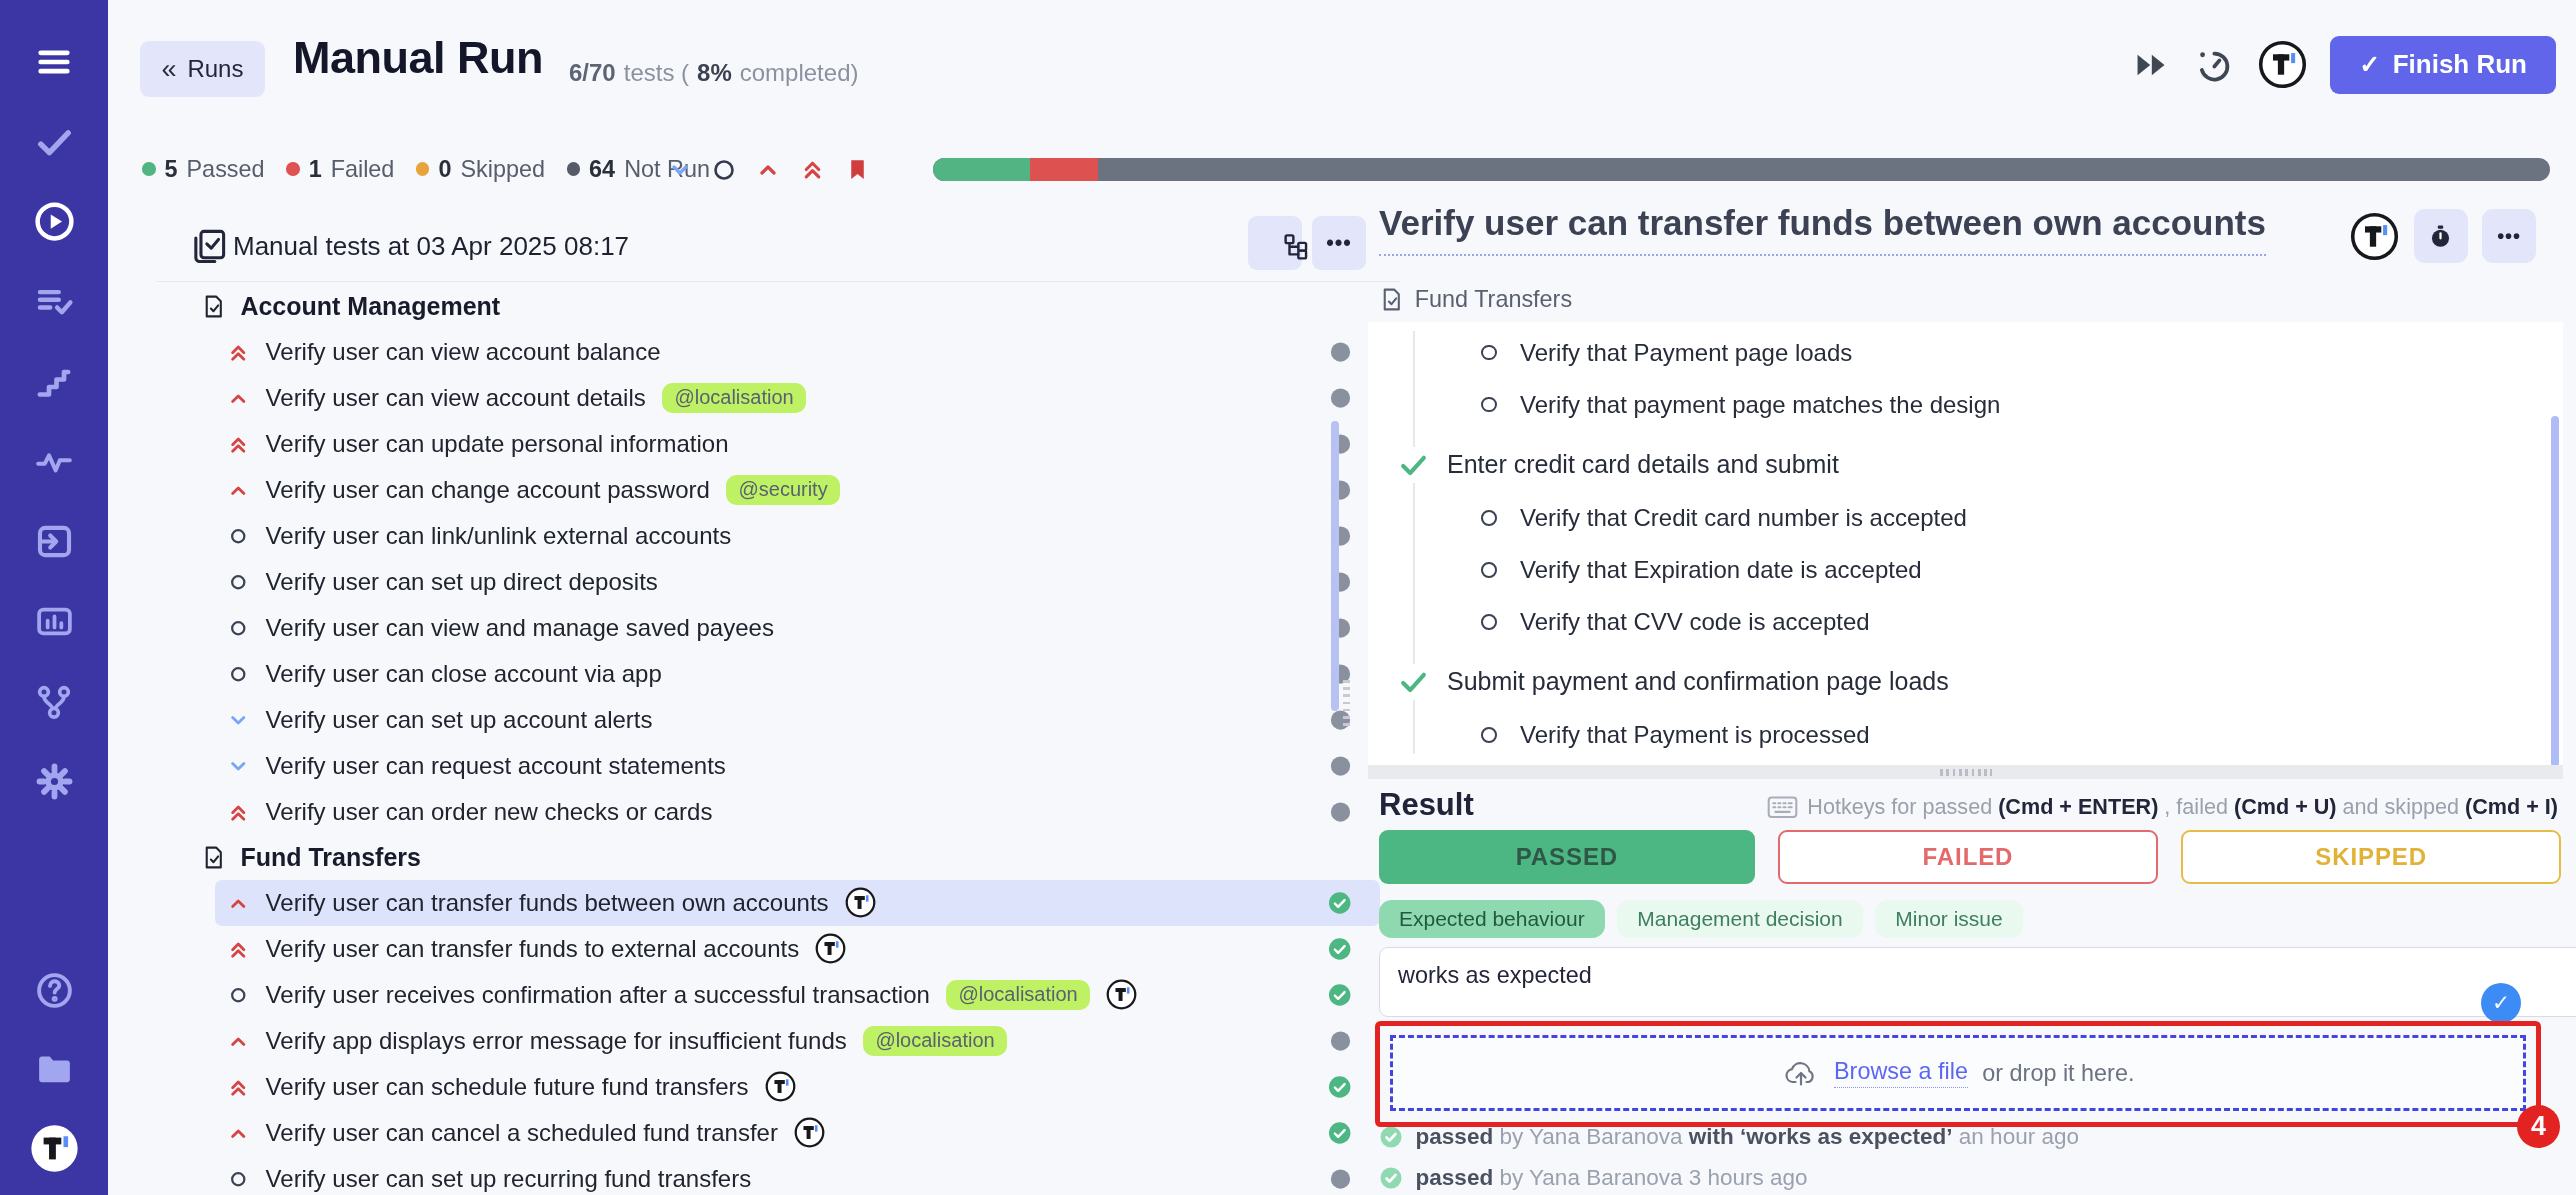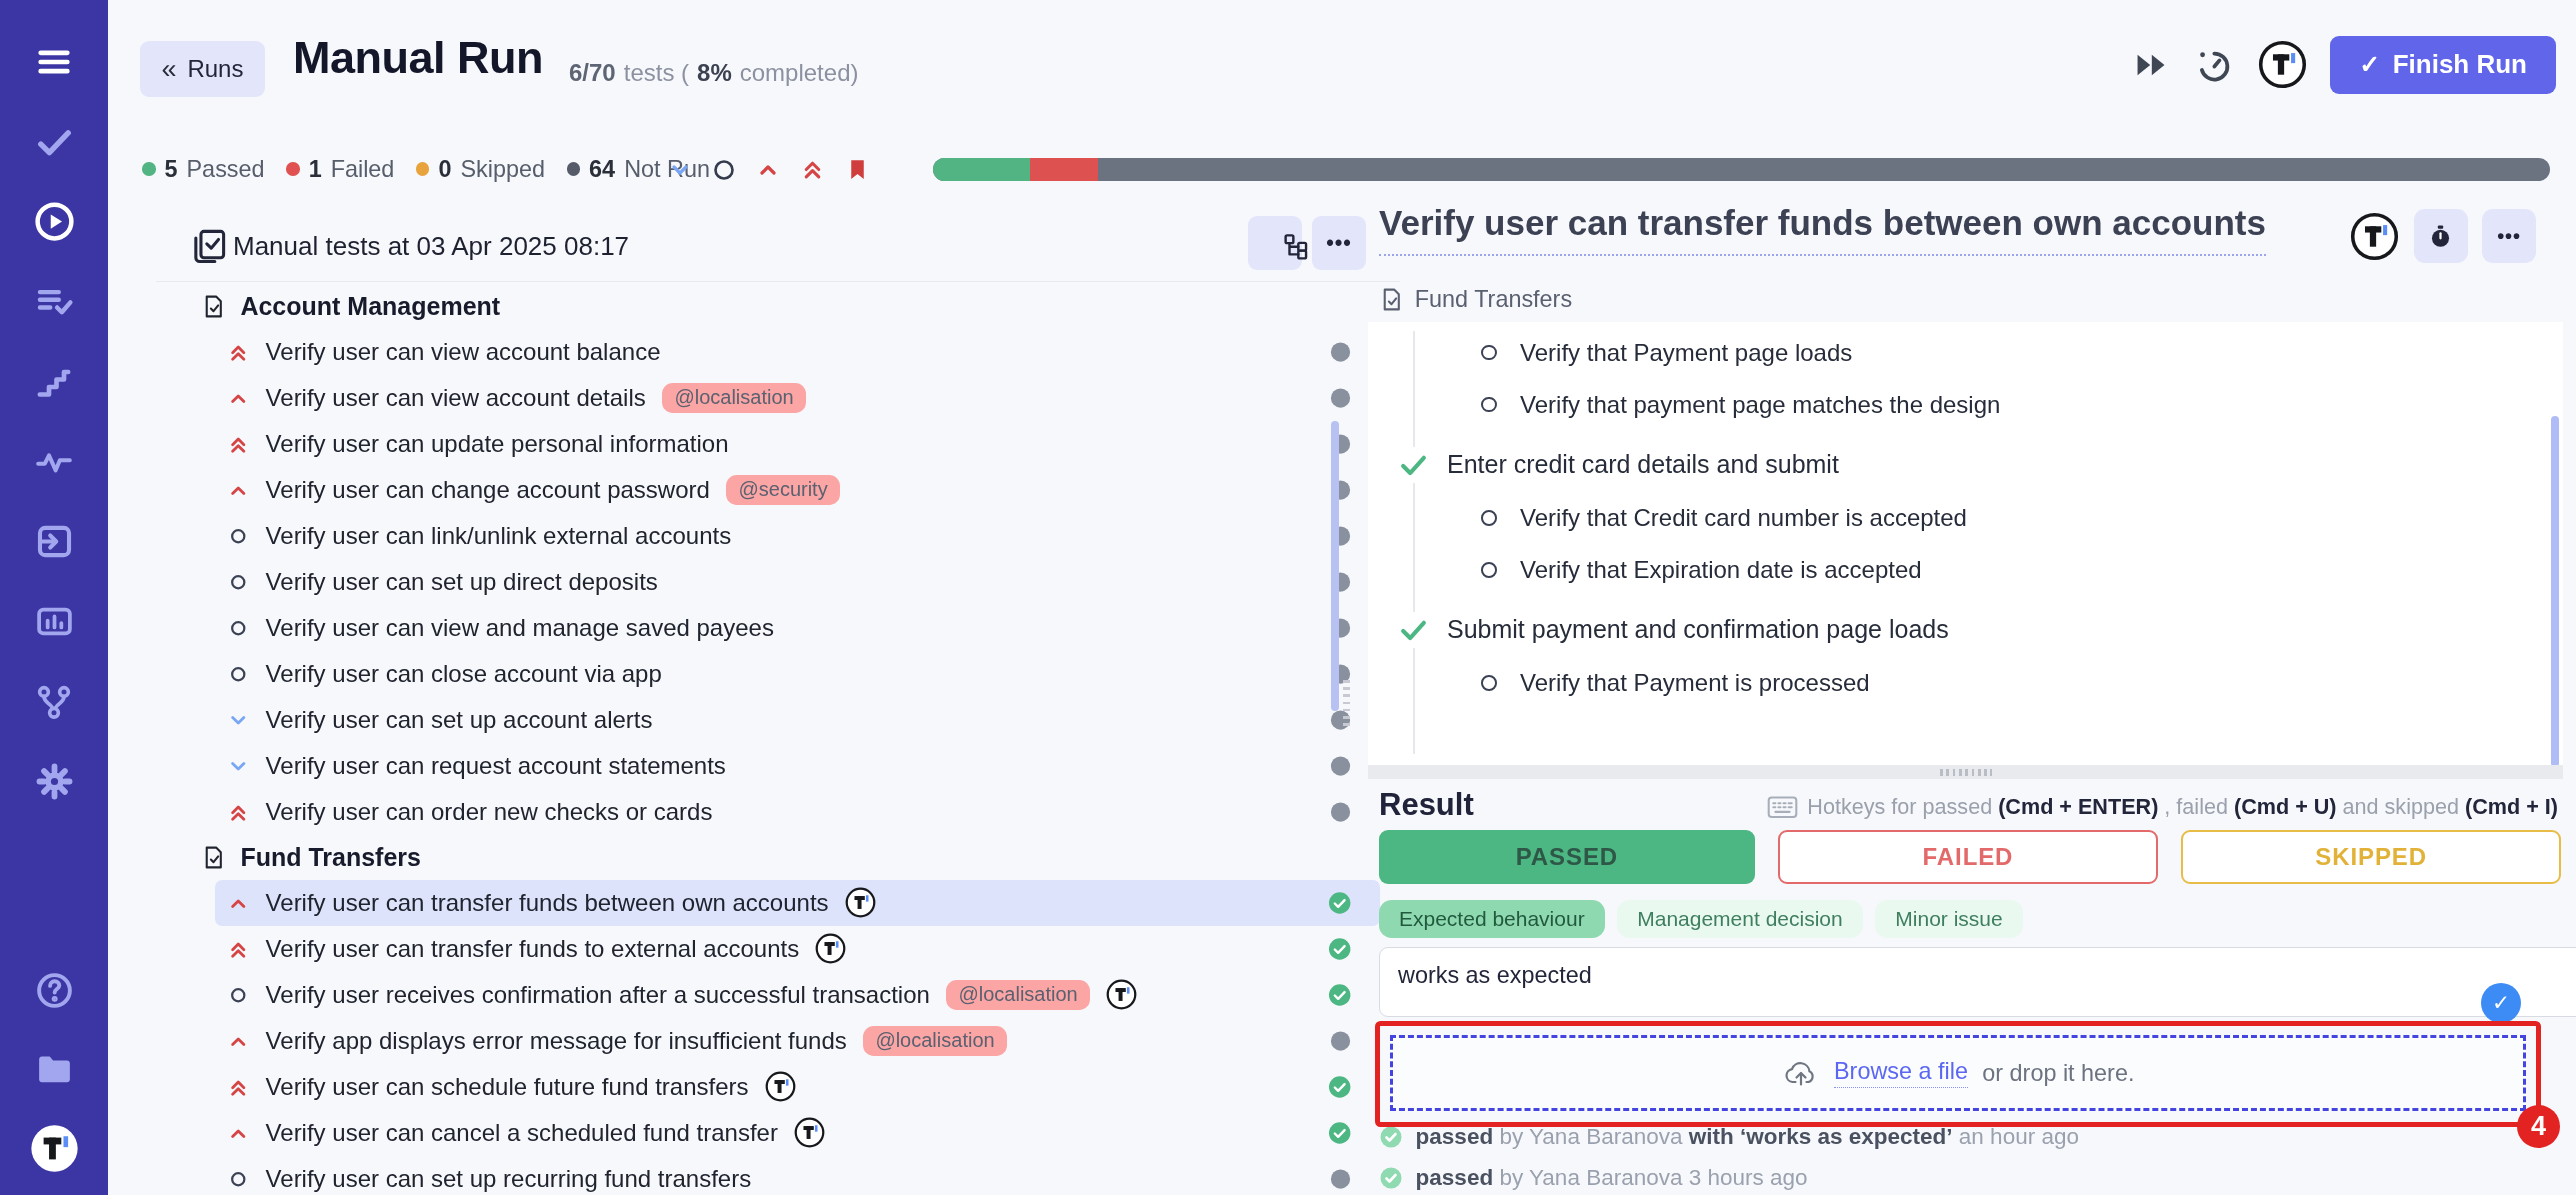--- a/index.html
+++ b/index.html
@@ -52,21 +52,21 @@
     display:flex;align-items:center;justify-content:center;cursor:pointer;font-family:inherit;}
   .sq-btn.tree{left:1092px;}
   .sq-btn.more{left:1156px;font-size:21.6px;font-weight:800;color:#23263a;letter-spacing:0.9px;}
   #test-list{padding-top:1.8px;}
   .group-head{height:45px;display:flex;align-items:center;padding-left:45px;gap:14.4px;font-weight:700;font-size:25px;color:#171b2b;}
   .test-row{position:relative;height:46px;margin-left:59px;width:1165px;display:flex;align-items:center;border-radius:7.2px;
     font-size:24px;color:#20242f;cursor:pointer;}
   .test-row.selected{background:#dde3fb;}
   .prio{width:29px;margin-left:9px;display:flex;justify-content:center;flex:none;}
   .t-title{margin-left:12.6px;white-space:nowrap;}
-  .tag-pill{margin-left:16px;background:#fca5a5;color:#5a6170;font-size:20px;padding:3.6px 12.6px;border-radius:10.8px;white-space:nowrap;}
+  .tag-pill{margin-left:16px;background:#bef264;color:#5a6170;font-size:20px;padding:3.6px 12.6px;border-radius:10.8px;white-space:nowrap;}
   .row-logo{margin-left:16px;flex:none;}
   .status{position:absolute;right:29px;top:50%;transform:translateY(-50%);display:flex;}
   .scrollbar-left{position:absolute;left:1331px;top:421px;width:8px;height:290px;background:#b7c2f2;border-radius:4.5px;}
   .v-grip{position:absolute;left:1343px;top:680px;width:7.2px;height:50px;
     background:repeating-linear-gradient(180deg,#c7cad3 0 2.7px,transparent 2.7px 7.2px);}
 
   
   .detail-title{position:absolute;left:1379px;top:203px;margin:0;max-width:1035px;font-size:35px;font-weight:700;color:#3c4254;
     padding-bottom:10.8px;border-bottom:2.7px dotted rgba(80,96,220,.55);white-space:nowrap;}
   .title-actions{position:absolute;top:209px;right:40px;display:flex;gap:14.4px;align-items:center;}
@@ -749,20 +749,24 @@
         <span class="stext">Enter credit card details and submit</span>
         </div>
         <div class="step-sub">
         <span class="bullet"></span>
         <span class="stext">Verify that Credit card number is accepted</span>
         </div>
         <div class="step-sub">
         <span class="bullet"></span>
         <span class="stext">Verify that Expiration date is accepted</span>
         </div>
+        <div class="step-sub">
+        <span class="bullet"></span>
+        <span class="stext">Verify that CVV code is accepted</span>
+        </div>
         <div class="step-main">
         <span class="chk">
             <svg width="31" height="31" viewBox="0 0 24 24" fill="none" stroke="#4cb782" stroke-width="3.2" stroke-linecap="round" stroke-linejoin="round">
               <path d="M4 13.2l5.4 5.4L20 6.8"></path>
             </svg>
           </span>
         <span class="stext">Submit payment and confirmation page loads</span>
         </div>
         <div class="step-sub">
         <span class="bullet"></span>

